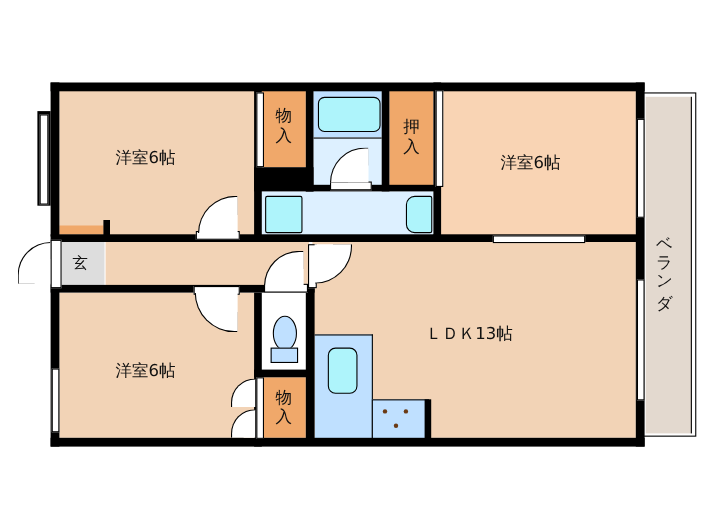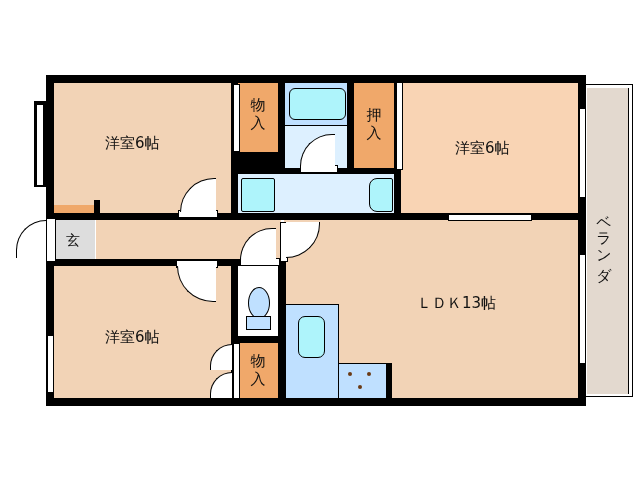--- a/index.html
+++ b/index.html
@@ -94,21 +94,21 @@
 <div class="door" style="left:396px;top:82px;width:5px;height:86px;"></div>
 
 <div class="win" style="left:36px;top:104px;width:6px;height:80px;"></div>
 <div class="win" style="left:47px;top:335px;width:5px;height:56px;"></div>
 <div class="win" style="left:579px;top:108px;width:5px;height:88px;"></div>
 <div class="win" style="left:579px;top:254px;width:5px;height:108px;"></div>
 
 <div class="lbl" style="left:105px;top:136px;">洋室6帖</div>
 <div class="lbl" style="left:455px;top:141px;">洋室6帖</div>
 <div class="lbl" style="left:105px;top:330px;">洋室6帖</div>
-<div class="lbl" style="left:417px;top:296px;">ＬＤＫ13帖</div>
+<div class="lbl" style="left:387px;top:296px;">ＬＤＫ13帖</div>
 <div class="vlbl" style="left:238px;top:96px;width:40px;">
   <div>物</div>
   <div>入</div>
 </div>
 <div class="vlbl" style="left:354px;top:106px;width:40px;">
   <div>押</div>
   <div>入</div>
 </div>
 <div class="vlbl" style="left:238px;top:352px;width:40px;">
   <div>物</div>

